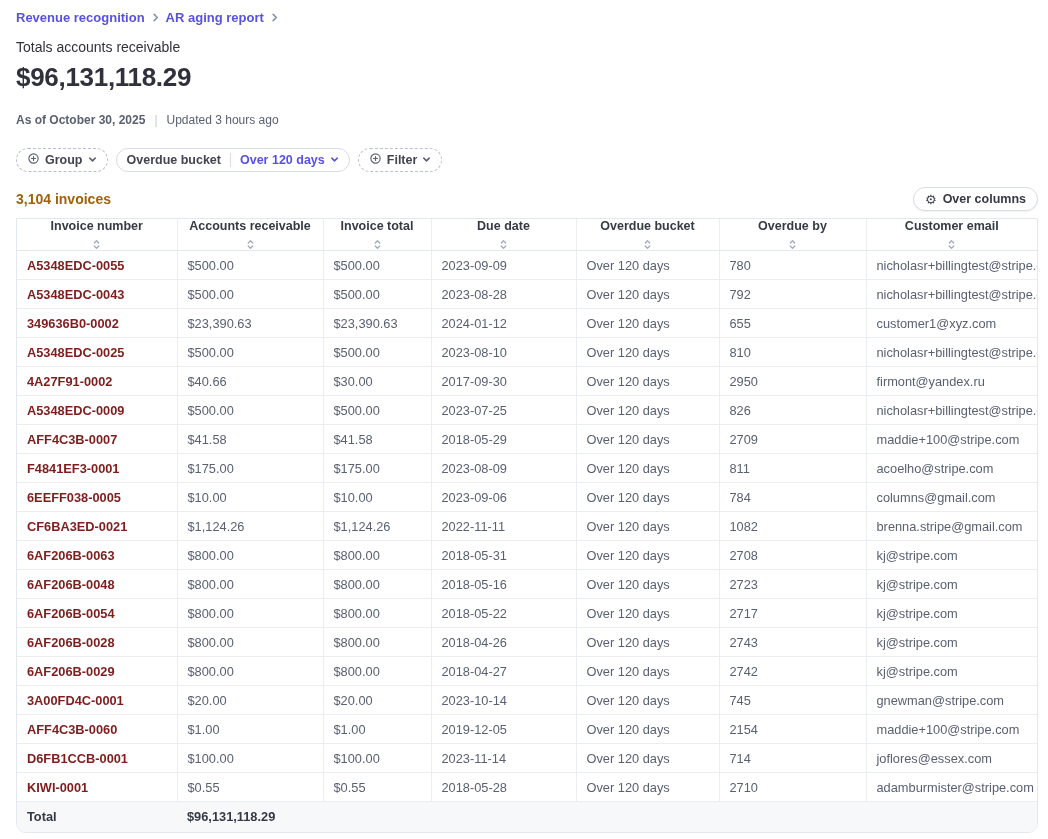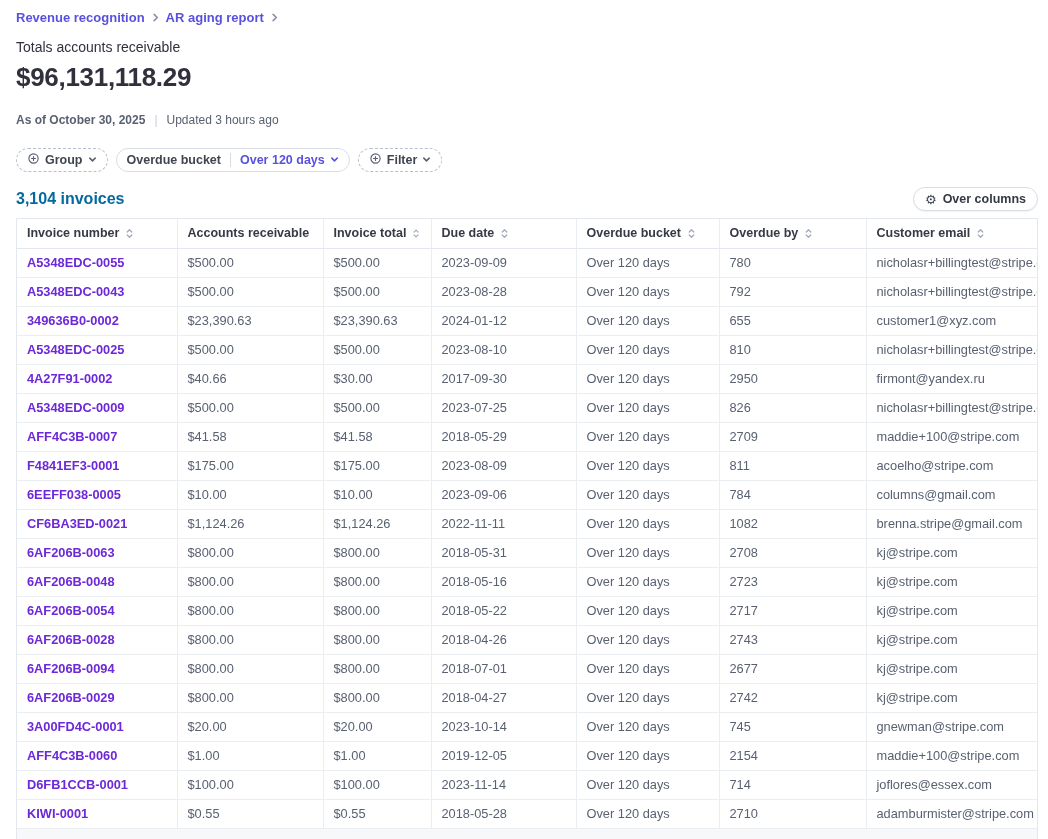--- a/index.html
+++ b/index.html
@@ -33,37 +33,37 @@
   .chip {
     display:inline-flex; align-items:center; gap:5px; height:24px; padding:0 10px;
     border-radius:13px; background:#fff; font-size:12.5px; font-weight:700; color:#414552; cursor:pointer;
   }
   .chip.dashed { border:1px dashed #b7c1cd; }
   .chip.solid  { border:1px solid #d8dee4; }
   .chip-value { color:#5851df; }
   .chip-divider { width:1px; height:14px; background:#d8dee4; margin:0 4px; }
   
   .listbar { display:flex; justify-content:space-between; align-items:center; margin:15px 10px 7px 16px; }
-  .count { font-size:16px; font-weight:700; color:#0369a1; }
+  .count { font-size:14px; font-weight:700; color:#a16207; }
   .gear-glyph { font-family:"DejaVu Sans",sans-serif; font-size:13px; line-height:1; color:#414552; }
   
   .table-wrap { margin:0 10px 0 16px; border:1px solid #e3e8ee; border-radius:0 0 10px 10px; overflow:hidden; }
   table { width:100%; border-collapse:collapse; table-layout:fixed; }
   thead th {
     height:29px; padding:0 10px; text-align:left; font-size:12.5px; font-weight:700; color:#353a44;
     border-bottom:1px solid #e3e8ee; white-space:nowrap; cursor:pointer; background:#fff;
   }
-  thead th .th-inner { display:flex; align-items:center; gap:6px; }
+  thead th .th-inner { display:flex; align-items:center; gap:6px;flex-direction:column; }
   th + th, tbody td + td { border-left:1px solid #ebeef1; }
   tbody td {
     height:29px; padding:0 10px; font-size:12.8px; color:#596171;
     border-bottom:1px solid #ebeef1; white-space:nowrap; overflow:hidden; background:#fff;
   }
   tbody tr { cursor:pointer; }
-  tbody td.c0 { color:#6d28d9; font-weight:700; }
+  tbody td.c0 { color:#7f1d1d; font-weight:700; }
   tfoot td { height:30px; padding:0 10px; background:#f6f8fa; font-size:12.8px; font-weight:700; color:#353a44; white-space:nowrap; }
 </style>
 </head>
 <body>
 
 <div class="page">
 
   <div class="topbar">
     <div class="breadcrumb">
       <a class="crumb">Revenue recognition</a>
@@ -339,29 +339,20 @@
           <tr>
             <td class="c0">6AF206B-0028</td>
             <td class="c1">$800.00</td>
             <td class="c2">$800.00</td>
             <td class="c3">2018-04-26</td>
             <td class="c4">Over 120 days</td>
             <td class="c5">2743</td>
             <td class="c6">kj@stripe.com</td>
           </tr>
           <tr>
-            <td class="c0">6AF206B-0094</td>
-            <td class="c1">$800.00</td>
-            <td class="c2">$800.00</td>
-            <td class="c3">2018-07-01</td>
-            <td class="c4">Over 120 days</td>
-            <td class="c5">2677</td>
-            <td class="c6">kj@stripe.com</td>
-          </tr>
-          <tr>
             <td class="c0">6AF206B-0029</td>
             <td class="c1">$800.00</td>
             <td class="c2">$800.00</td>
             <td class="c3">2018-04-27</td>
             <td class="c4">Over 120 days</td>
             <td class="c5">2742</td>
             <td class="c6">kj@stripe.com</td>
           </tr>
           <tr>
             <td class="c0">3A00FD4C-0001</td>

